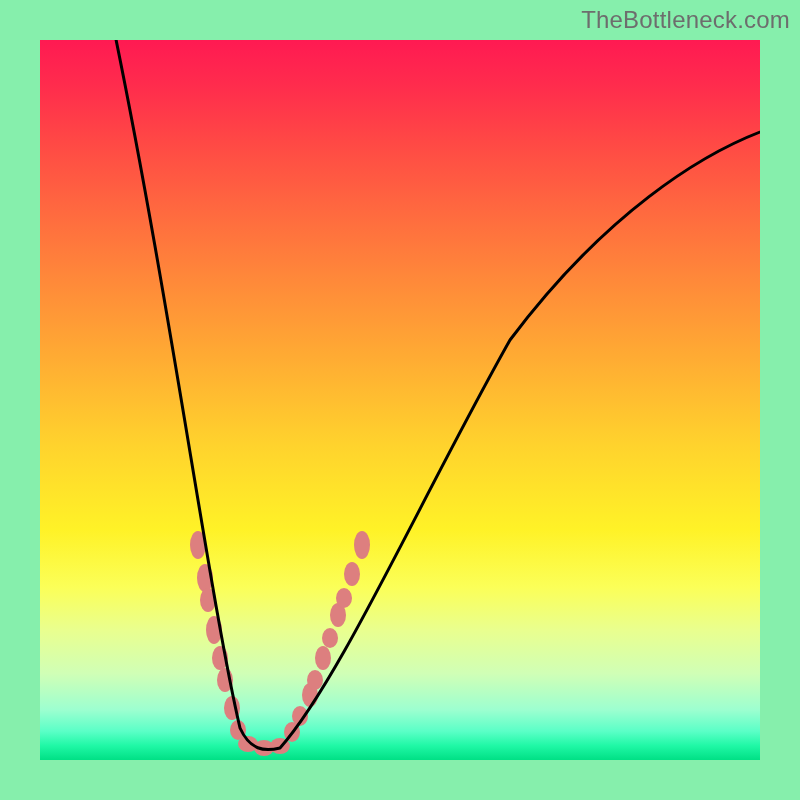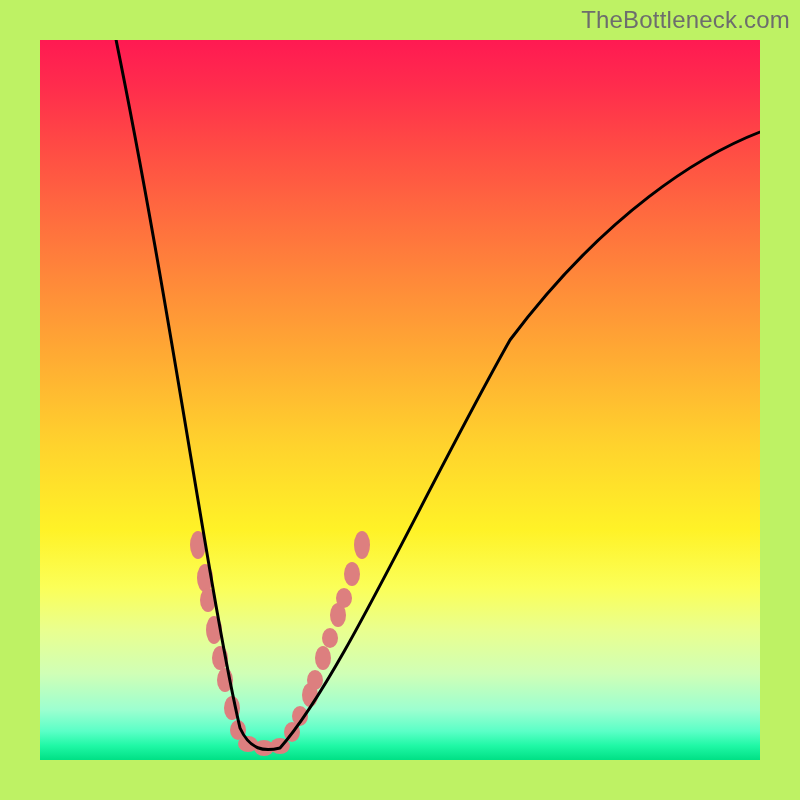--- a/index.html
+++ b/index.html
@@ -10,21 +10,21 @@
     background: #000;
     overflow: hidden;
     font-family: Arial, Helvetica, sans-serif;
   }
   .frame {
     position: absolute;
     left: 0;
     top: 0;
     width: 800px;
     height: 800px;
-    background: #bef264;
+    background: #86efac;
     box-sizing: border-box;
   }
   .plot {
     position: absolute;
     left: 40px;
     top: 40px;
     width: 720px;
     height: 720px;
     overflow: hidden;
   }

